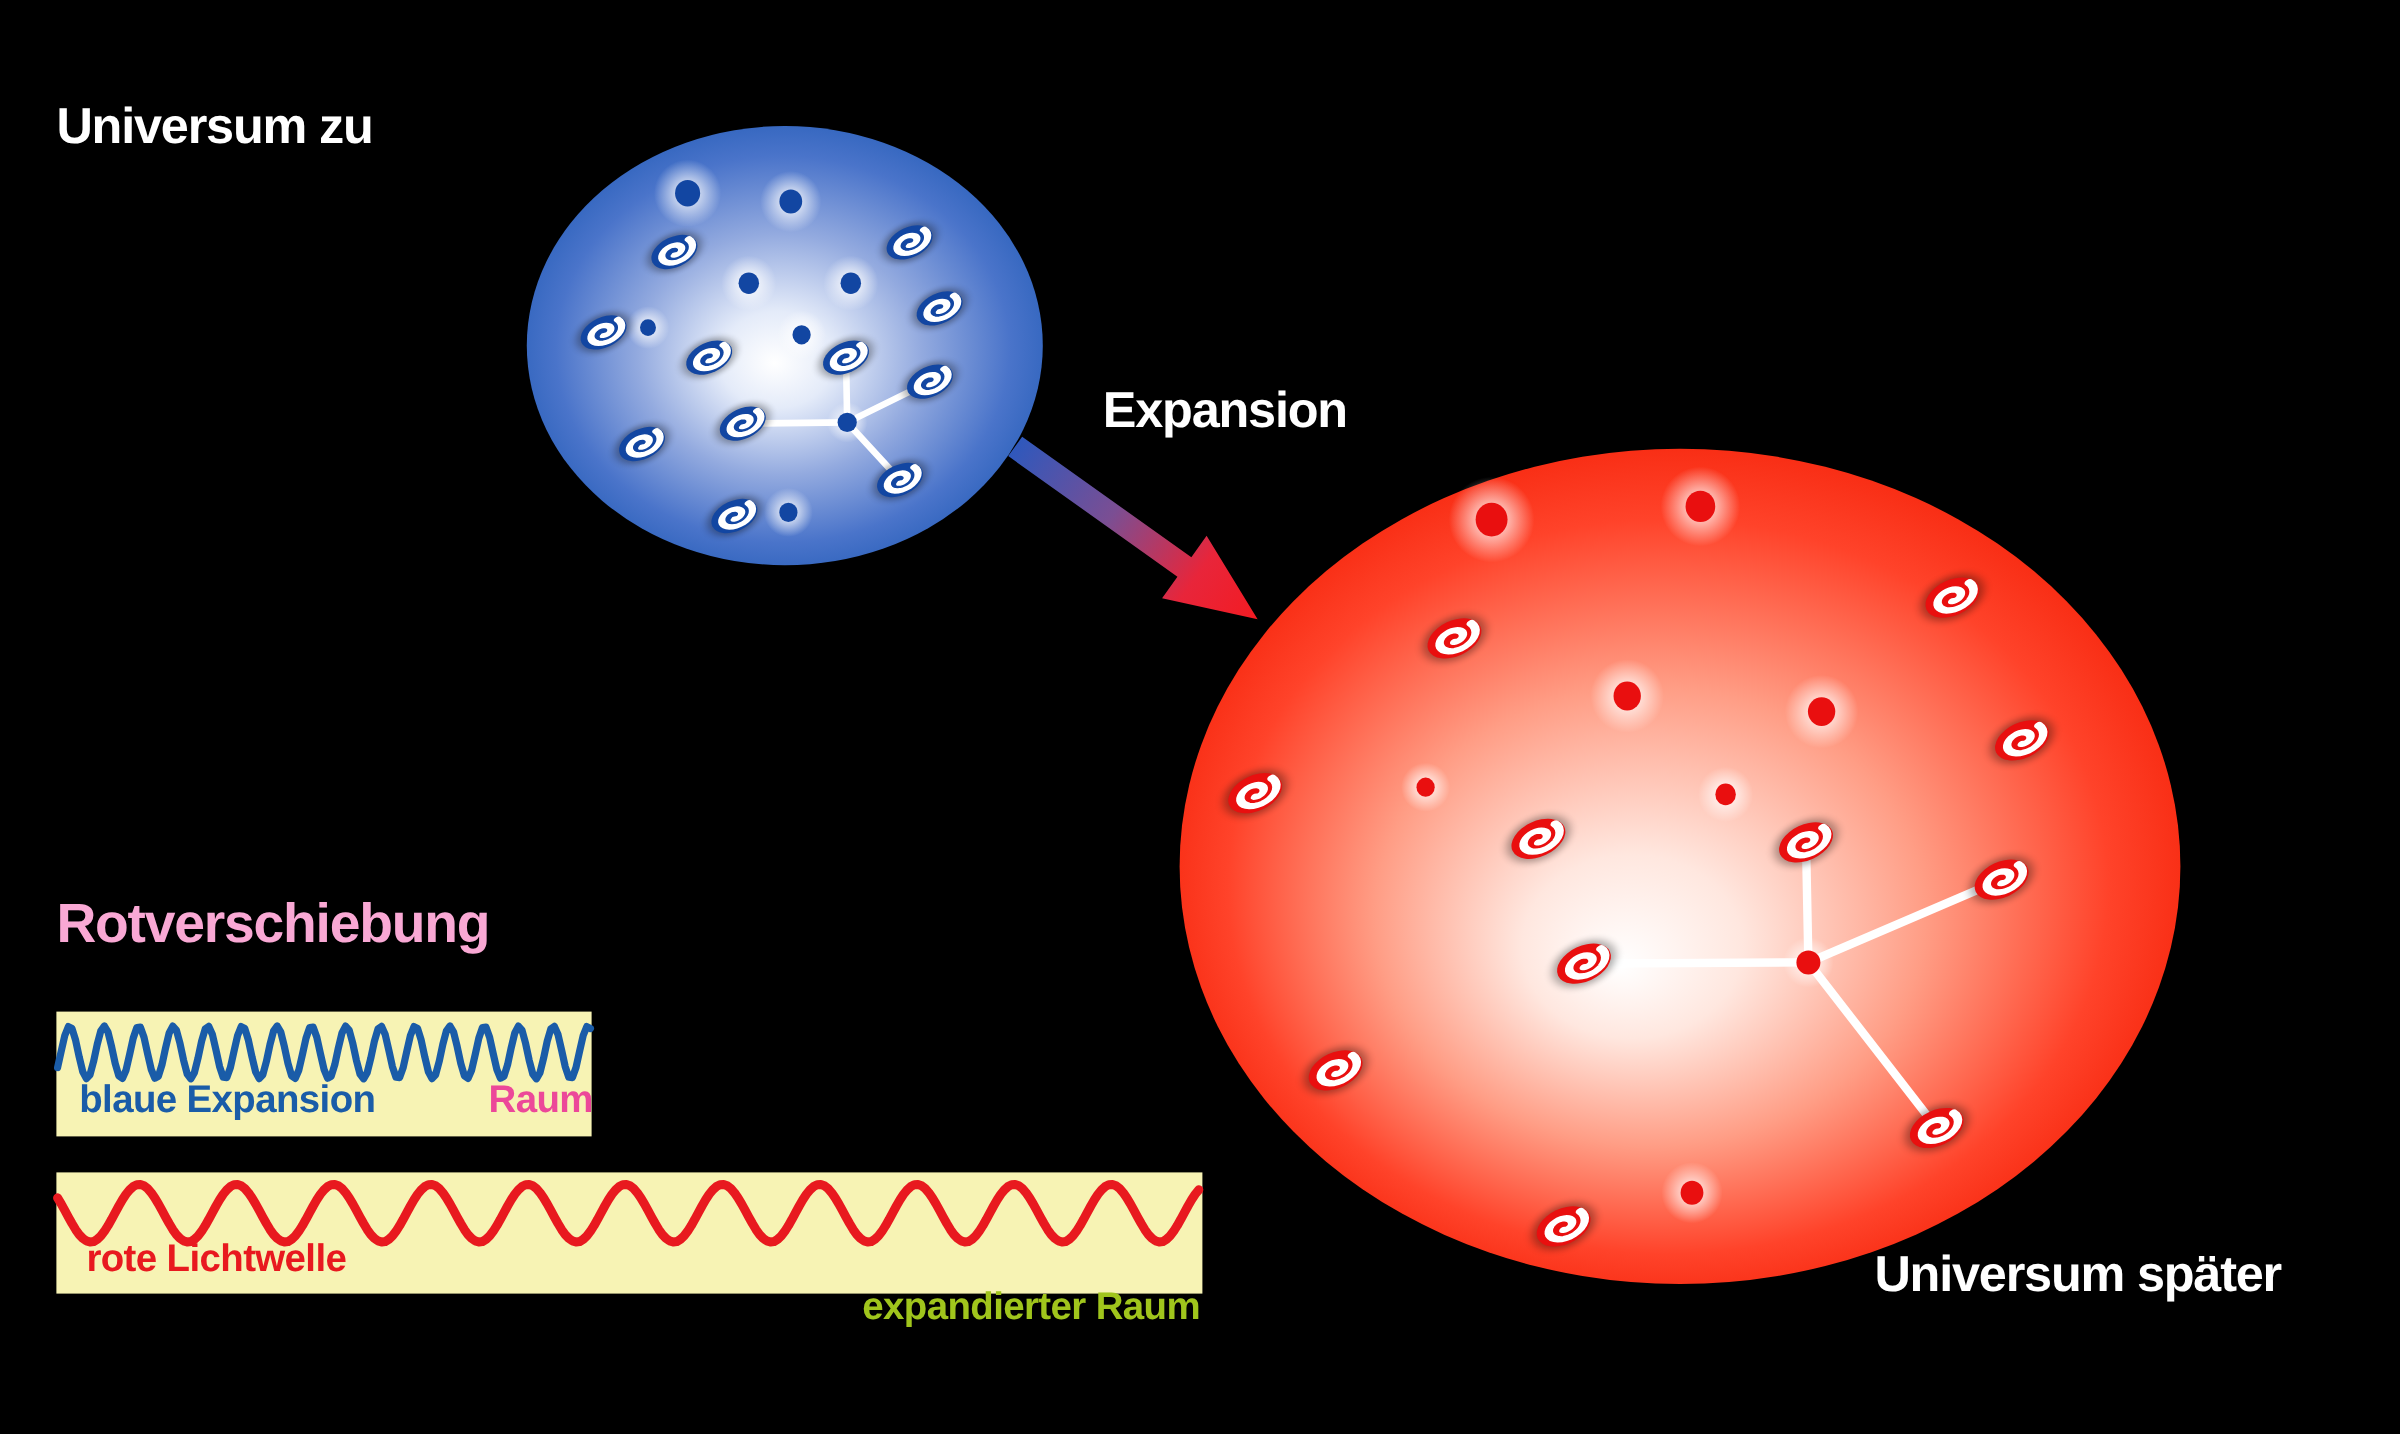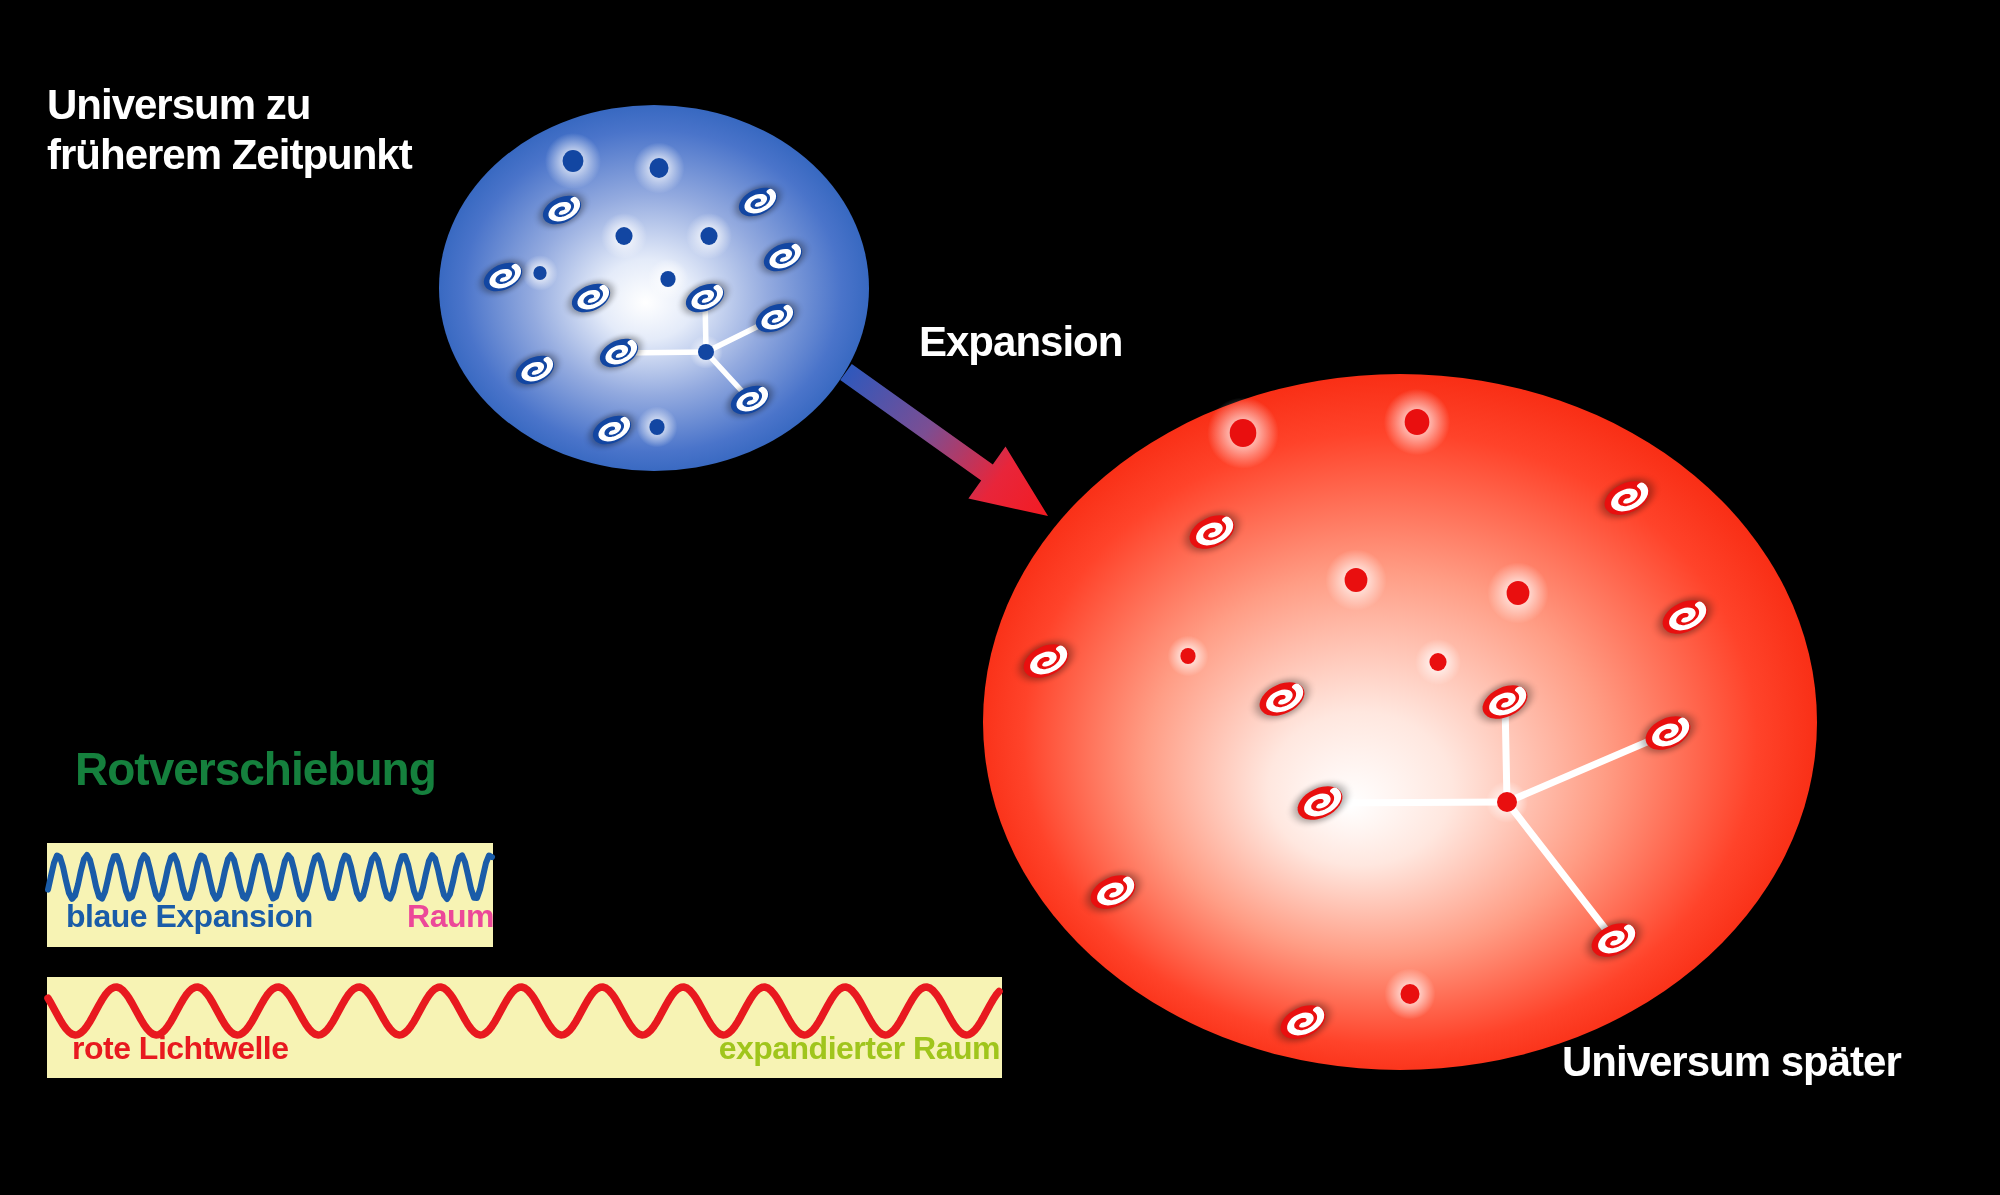--- a/index.html
+++ b/index.html
@@ -211,29 +211,28 @@
       </g>
       <polygon points="851.8,363.9 992.8,464.4 1005.5,446.5 1048,516 968.4,498.5 981.2,480.6 840.2,380.1" fill="url(#arrowGrad)"></polygon>
       <rect x="47" y="843" width="446" height="104" fill="#F7F3B4"></rect>
       <path d="M48.0,889.6L51.0,876.0L54.0,862.9L57.0,855.5L60.0,857.1L63.0,866.8L66.0,880.8L69.0,893.2L72.0,898.9L75.0,895.6L78.0,884.5L81.0,870.4L84.0,859.0L87.0,855.0L90.0,860.1L93.0,872.2L96.0,886.3L99.0,896.5L102.0,898.7L105.0,891.9L108.0,878.9L111.0,865.2L114.0,856.3L117.0,856.0L120.0,864.4L123.0,878.0L126.0,891.1L129.0,898.5L132.0,896.9L135.0,887.2L138.0,873.2L141.0,860.8L144.0,855.1L147.0,858.4L150.0,869.5L153.0,883.6L156.0,895.0L159.0,899.0L162.0,893.9L165.0,881.8L168.0,867.7L171.0,857.5L174.0,855.3L177.0,862.1L180.0,875.1L183.0,888.8L186.0,897.7L189.0,898.0L192.0,889.6L195.0,876.0L198.0,862.9L201.0,855.5L204.0,857.1L207.0,866.8L210.0,880.8L213.0,893.2L216.0,898.9L219.0,895.6L222.0,884.5L225.0,870.4L228.0,859.0L231.0,855.0L234.0,860.1L237.0,872.2L240.0,886.3L243.0,896.5L246.0,898.7L249.0,891.9L252.0,878.9L255.0,865.2L258.0,856.3L261.0,856.0L264.0,864.4L267.0,878.0L270.0,891.1L273.0,898.5L276.0,896.9L279.0,887.2L282.0,873.2L285.0,860.8L288.0,855.1L291.0,858.4L294.0,869.5L297.0,883.6L300.0,895.0L303.0,899.0L306.0,893.9L309.0,881.8L312.0,867.7L315.0,857.5L318.0,855.3L321.0,862.1L324.0,875.1L327.0,888.8L330.0,897.7L333.0,898.0L336.0,889.6L339.0,876.0L342.0,862.9L345.0,855.5L348.0,857.1L351.0,866.8L354.0,880.8L357.0,893.2L360.0,898.9L363.0,895.6L366.0,884.5L369.0,870.4L372.0,859.0L375.0,855.0L378.0,860.1L381.0,872.2L384.0,886.3L387.0,896.5L390.0,898.7L393.0,891.9L396.0,878.9L399.0,865.2L402.0,856.3L405.0,856.0L408.0,864.4L411.0,878.0L414.0,891.1L417.0,898.5L420.0,896.9L423.0,887.2L426.0,873.2L429.0,860.8L432.0,855.1L435.0,858.4L438.0,869.5L441.0,883.6L444.0,895.0L447.0,899.0L450.0,893.9L453.0,881.8L456.0,867.7L459.0,857.5L462.0,855.3L465.0,862.1L468.0,875.1L471.0,888.8L474.0,897.7L477.0,898.0L480.0,889.6L483.0,876.0L486.0,862.9L489.0,855.5L492.0,857.1" fill="none" stroke="#1A5CA8" stroke-width="6" stroke-linejoin="round" stroke-linecap="round"></path>
       <rect x="47" y="977" width="955" height="101" fill="#F7F3B4"></rect>
       <path d="M48.0,998.2L51.0,1003.2L54.0,1008.7L57.0,1014.2L60.0,1019.6L63.0,1024.6L66.0,1028.8L69.0,1032.0L72.0,1034.1L75.0,1035.0L78.0,1034.6L81.0,1032.8L84.0,1030.0L87.0,1026.1L90.0,1021.4L93.0,1016.1L96.0,1010.5L99.0,1005.0L102.0,999.8L105.0,995.2L108.0,991.5L111.0,988.8L114.0,987.3L117.0,987.1L120.0,988.1L123.0,990.5L126.0,993.9L129.0,998.2L132.0,1003.2L135.0,1008.7L138.0,1014.2L141.0,1019.6L144.0,1024.6L147.0,1028.8L150.0,1032.0L153.0,1034.1L156.0,1035.0L159.0,1034.6L162.0,1032.8L165.0,1030.0L168.0,1026.1L171.0,1021.4L174.0,1016.1L177.0,1010.5L180.0,1005.0L183.0,999.8L186.0,995.2L189.0,991.5L192.0,988.8L195.0,987.3L198.0,987.1L201.0,988.1L204.0,990.5L207.0,993.9L210.0,998.2L213.0,1003.2L216.0,1008.7L219.0,1014.2L222.0,1019.6L225.0,1024.6L228.0,1028.8L231.0,1032.0L234.0,1034.1L237.0,1035.0L240.0,1034.6L243.0,1032.8L246.0,1030.0L249.0,1026.1L252.0,1021.4L255.0,1016.1L258.0,1010.5L261.0,1005.0L264.0,999.8L267.0,995.2L270.0,991.5L273.0,988.8L276.0,987.3L279.0,987.1L282.0,988.1L285.0,990.5L288.0,993.9L291.0,998.2L294.0,1003.2L297.0,1008.7L300.0,1014.2L303.0,1019.6L306.0,1024.6L309.0,1028.8L312.0,1032.0L315.0,1034.1L318.0,1035.0L321.0,1034.6L324.0,1032.8L327.0,1030.0L330.0,1026.1L333.0,1021.4L336.0,1016.1L339.0,1010.5L342.0,1005.0L345.0,999.8L348.0,995.2L351.0,991.5L354.0,988.8L357.0,987.3L360.0,987.1L363.0,988.1L366.0,990.5L369.0,993.9L372.0,998.2L375.0,1003.2L378.0,1008.7L381.0,1014.2L384.0,1019.6L387.0,1024.6L390.0,1028.8L393.0,1032.0L396.0,1034.1L399.0,1035.0L402.0,1034.6L405.0,1032.8L408.0,1030.0L411.0,1026.1L414.0,1021.4L417.0,1016.1L420.0,1010.5L423.0,1005.0L426.0,999.8L429.0,995.2L432.0,991.5L435.0,988.8L438.0,987.3L441.0,987.1L444.0,988.1L447.0,990.5L450.0,993.9L453.0,998.2L456.0,1003.2L459.0,1008.7L462.0,1014.2L465.0,1019.6L468.0,1024.6L471.0,1028.8L474.0,1032.0L477.0,1034.1L480.0,1035.0L483.0,1034.6L486.0,1032.8L489.0,1030.0L492.0,1026.1L495.0,1021.4L498.0,1016.1L501.0,1010.5L504.0,1005.0L507.0,999.8L510.0,995.2L513.0,991.5L516.0,988.8L519.0,987.3L522.0,987.1L525.0,988.1L528.0,990.5L531.0,993.9L534.0,998.2L537.0,1003.2L540.0,1008.7L543.0,1014.2L546.0,1019.6L549.0,1024.6L552.0,1028.8L555.0,1032.0L558.0,1034.1L561.0,1035.0L564.0,1034.6L567.0,1032.8L570.0,1030.0L573.0,1026.1L576.0,1021.4L579.0,1016.1L582.0,1010.5L585.0,1005.0L588.0,999.8L591.0,995.2L594.0,991.5L597.0,988.8L600.0,987.3L603.0,987.1L606.0,988.1L609.0,990.5L612.0,993.9L615.0,998.2L618.0,1003.2L621.0,1008.7L624.0,1014.2L627.0,1019.6L630.0,1024.6L633.0,1028.8L636.0,1032.0L639.0,1034.1L642.0,1035.0L645.0,1034.6L648.0,1032.8L651.0,1030.0L654.0,1026.1L657.0,1021.4L660.0,1016.1L663.0,1010.5L666.0,1005.0L669.0,999.8L672.0,995.2L675.0,991.5L678.0,988.8L681.0,987.3L684.0,987.1L687.0,988.1L690.0,990.5L693.0,993.9L696.0,998.2L699.0,1003.2L702.0,1008.7L705.0,1014.2L708.0,1019.6L711.0,1024.6L714.0,1028.8L717.0,1032.0L720.0,1034.1L723.0,1035.0L726.0,1034.6L729.0,1032.8L732.0,1030.0L735.0,1026.1L738.0,1021.4L741.0,1016.1L744.0,1010.5L747.0,1005.0L750.0,999.8L753.0,995.2L756.0,991.5L759.0,988.8L762.0,987.3L765.0,987.1L768.0,988.1L771.0,990.5L774.0,993.9L777.0,998.2L780.0,1003.2L783.0,1008.7L786.0,1014.2L789.0,1019.6L792.0,1024.6L795.0,1028.8L798.0,1032.0L801.0,1034.1L804.0,1035.0L807.0,1034.6L810.0,1032.8L813.0,1030.0L816.0,1026.1L819.0,1021.4L822.0,1016.1L825.0,1010.5L828.0,1005.0L831.0,999.8L834.0,995.2L837.0,991.5L840.0,988.8L843.0,987.3L846.0,987.1L849.0,988.1L852.0,990.5L855.0,993.9L858.0,998.2L861.0,1003.2L864.0,1008.7L867.0,1014.2L870.0,1019.6L873.0,1024.6L876.0,1028.8L879.0,1032.0L882.0,1034.1L885.0,1035.0L888.0,1034.6L891.0,1032.8L894.0,1030.0L897.0,1026.1L900.0,1021.4L903.0,1016.1L906.0,1010.5L909.0,1005.0L912.0,999.8L915.0,995.2L918.0,991.5L921.0,988.8L924.0,987.3L927.0,987.1L930.0,988.1L933.0,990.5L936.0,993.9L939.0,998.2L942.0,1003.2L945.0,1008.7L948.0,1014.2L951.0,1019.6L954.0,1024.6L957.0,1028.8L960.0,1032.0L963.0,1034.1L966.0,1035.0L969.0,1034.6L972.0,1032.8L975.0,1030.0L978.0,1026.1L981.0,1021.4L984.0,1016.1L987.0,1010.5L990.0,1005.0L993.0,999.8L996.0,995.2L999.0,991.5" fill="none" stroke="#E8191F" stroke-width="7.5" stroke-linejoin="round" stroke-linecap="round"></path>
     </svg>
 
   <div class="t heading" id="titleLabel" style="color: rgb(255, 255, 255);">
     <div>Universum zu</div>
-    <div>früherem Zeitpunkt</div>
   </div>
 
   <div class="t heading" id="expansionLabel" style="color: rgb(255, 255, 255);">Expansion</div>
 
   <div class="t heading" id="lateLabel" style="color: rgb(255, 255, 255);">Universum später</div>
 
-  <div class="t heading" id="redshiftHeading" style="color: #15803d; margin-left: 28px;">Rotverschiebung</div>
+  <div class="t heading" id="redshiftHeading" style="color: #f9a8d4;">Rotverschiebung</div>
 
   <div class="t wave-label" id="blueWaveLabel" style="color: rgb(26, 92, 168);">blaue Expansion</div>
 
   <div class="t wave-label" id="raumLabel" style="color: #ec4899;">Raum</div>
 
   <div class="t wave-label" id="roteLabel" style="color: rgb(232, 25, 31);">rote Lichtwelle</div>
 
-  <div class="t wave-label" id="expRaumLabel" style="color: rgb(160, 197, 28);">expandierter Raum</div>
+  <div class="t wave-label" id="expRaumLabel" style="color: rgb(160, 197, 28); margin-top: 40px;">expandierter Raum</div>
 </div>
 
 </body></html>

